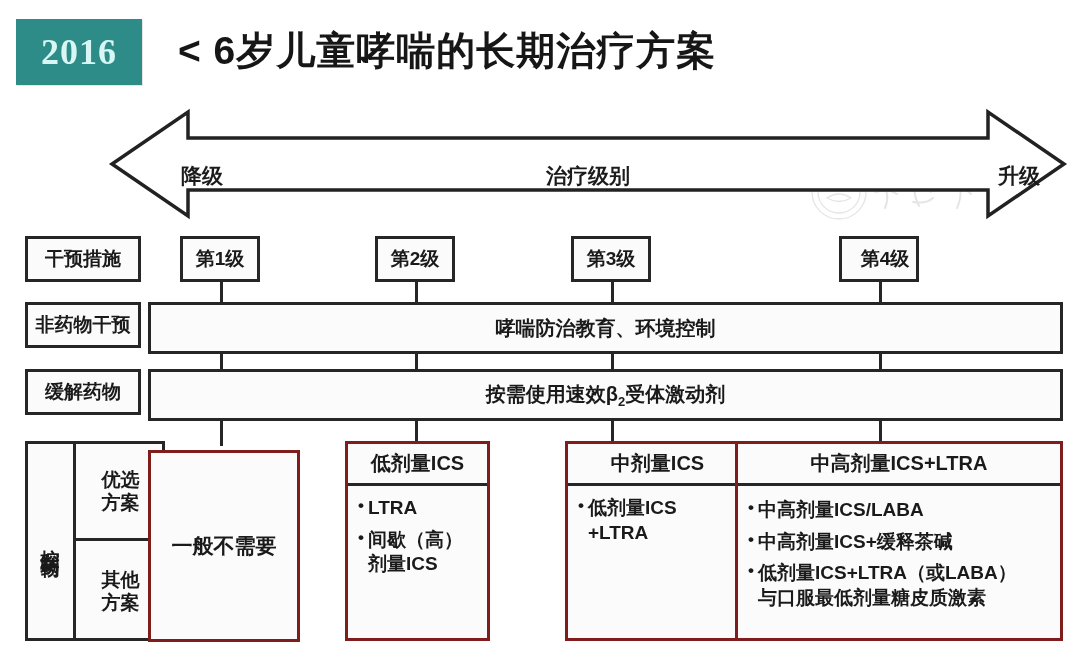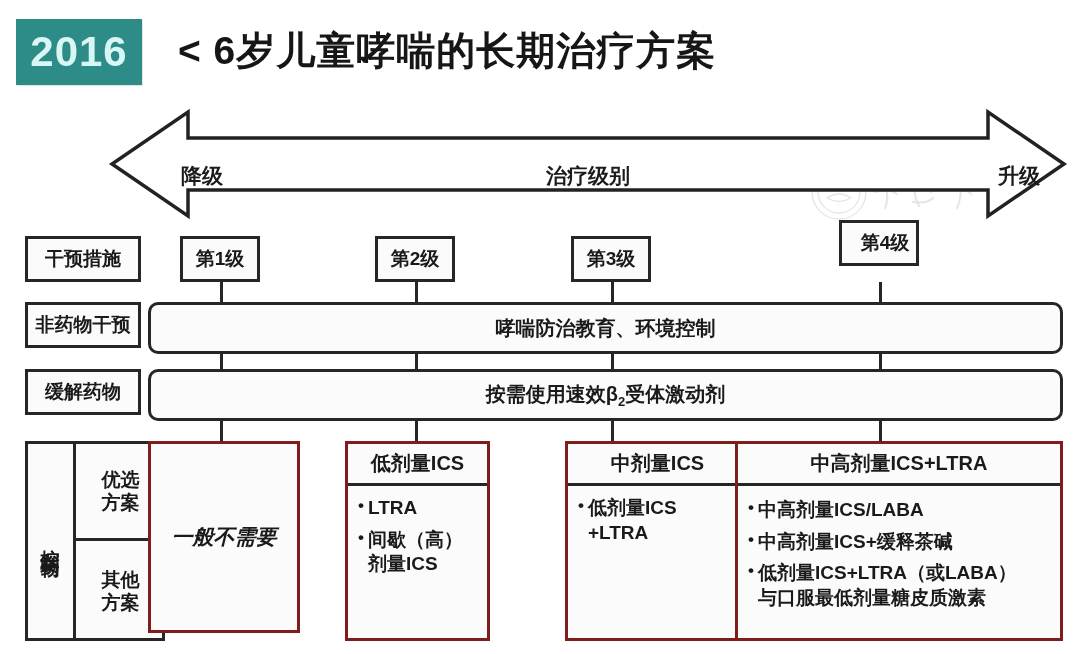--- a/index.html
+++ b/index.html
@@ -14,22 +14,22 @@
   #root{position:relative;width:1080px;height:654px;}
 
   
   .year-badge{
     position:absolute;left:16px;top:19px;width:126px;height:66px;
     background:#2d8b88;
     display:flex;align-items:center;justify-content:center;
     box-shadow:1px 1px 0 rgba(0,0,0,.10);
   }
   .year-badge span{
-    color:#d8f6f4;font-size:42px;font-weight:bold;letter-spacing:1px;
-    font-family:Liberation Sans, sans-serif;
+    color:#d8f6f4;font-size:36px;font-weight:bold;letter-spacing:1px;
+    font-family:Liberation Serif, serif;
   }
   .title{
     position:absolute;left:178px;top:24px;
     font-size:39px;font-weight:bold;
     font-family:"Liberation Sans","DejaVu Sans",sans-serif;
     letter-spacing:1px;
     white-space:nowrap;
     color:#161616;
   }
 
@@ -69,21 +69,21 @@
   }
 
   
   .step-box{height:46px;width:80px;align-items:center;}
   .step-box .lbl-txt{font-size:19px;}
 
   
   .conn{position:absolute;width:3px;background:#262626;}
 
   
-  .bar{height:52px;border-radius:10px;}
+  .bar{height:52px;}
   .bar .bar-txt{
     font-size:20px;font-weight:bold;
     font-family:"Liberation Sans","DejaVu Sans",sans-serif;
   }
   .bar-txt sub{font-size:13px;vertical-align:sub;}
 
   
   .side-lbl{width:116px;height:46px;}
   .side-lbl .lbl-txt{font-size:19px;}
 
@@ -180,21 +180,21 @@
 
   <div class="bx ctr step-box" style="left:180px;top:236px;">
     <span class="lbl-txt">第1级</span>
   </div>
   <div class="bx ctr step-box" style="left:375px;top:236px;">
     <span class="lbl-txt">第2级</span>
   </div>
   <div class="bx ctr step-box" style="left:571px;top:236px;">
     <span class="lbl-txt">第3级</span>
   </div>
-  <div class="bx ctr step-box" style="left:839px;top:220px;padding-left:12px;">
+  <div class="bx ctr step-box" style="left:839px;top:236px;padding-left:12px;">
     <span class="lbl-txt">第4级</span>
   </div>
 
   <div class="bx ctr side-lbl" style="left:25px;top:302px;">
     <span class="lbl-txt">非药物干预</span>
   </div>
   <div class="bx ctr bar" style="left:148px;top:302px;width:915px;">
     <span class="bar-txt">哮喘防治教育、环境控制</span>
   </div>
 
@@ -212,21 +212,21 @@
     <div class="ctrl-sub sub-a">
       <span class="lbl-txt bullet-txt">优选
 方案</span>
     </div>
     <div class="ctrl-sub sub-b">
       <span class="lbl-txt bullet-txt">其他
 方案</span>
     </div>
   </div>
 
-  <div class="card plain-card" style="left:148px;top:441px;width:152px;height:192px;font-style:italic;">
+  <div class="card plain-card" style="left:148px;top:450px;width:152px;height:192px;">
     <span>一般不需要</span>
   </div>
 
   <div class="card" style="left:345px;top:441px;width:145px;height:200px;">
     <div class="card-head">低剂量ICS</div>
     <div class="card-body">
       <div class="bullet-li">
         <span class="bullet-dot">•</span>
         <span class="bullet-txt">LTRA</span>
       </div>

